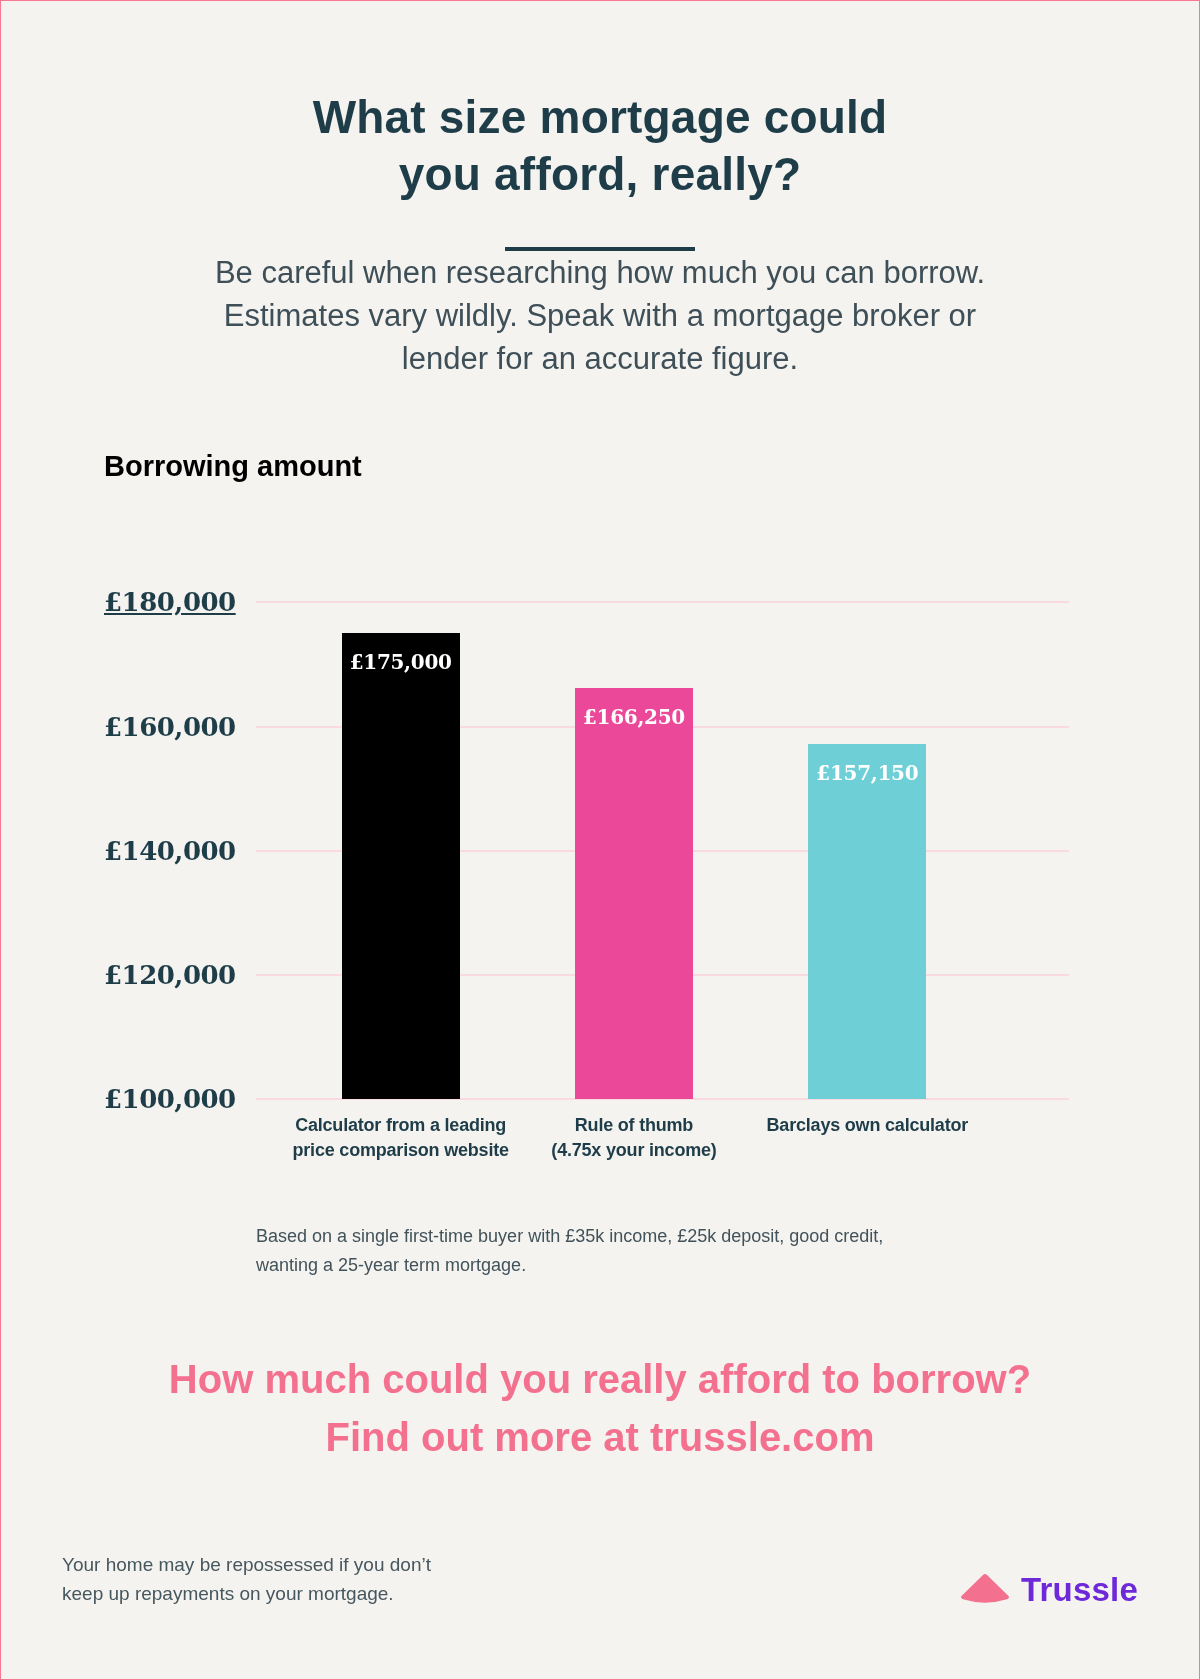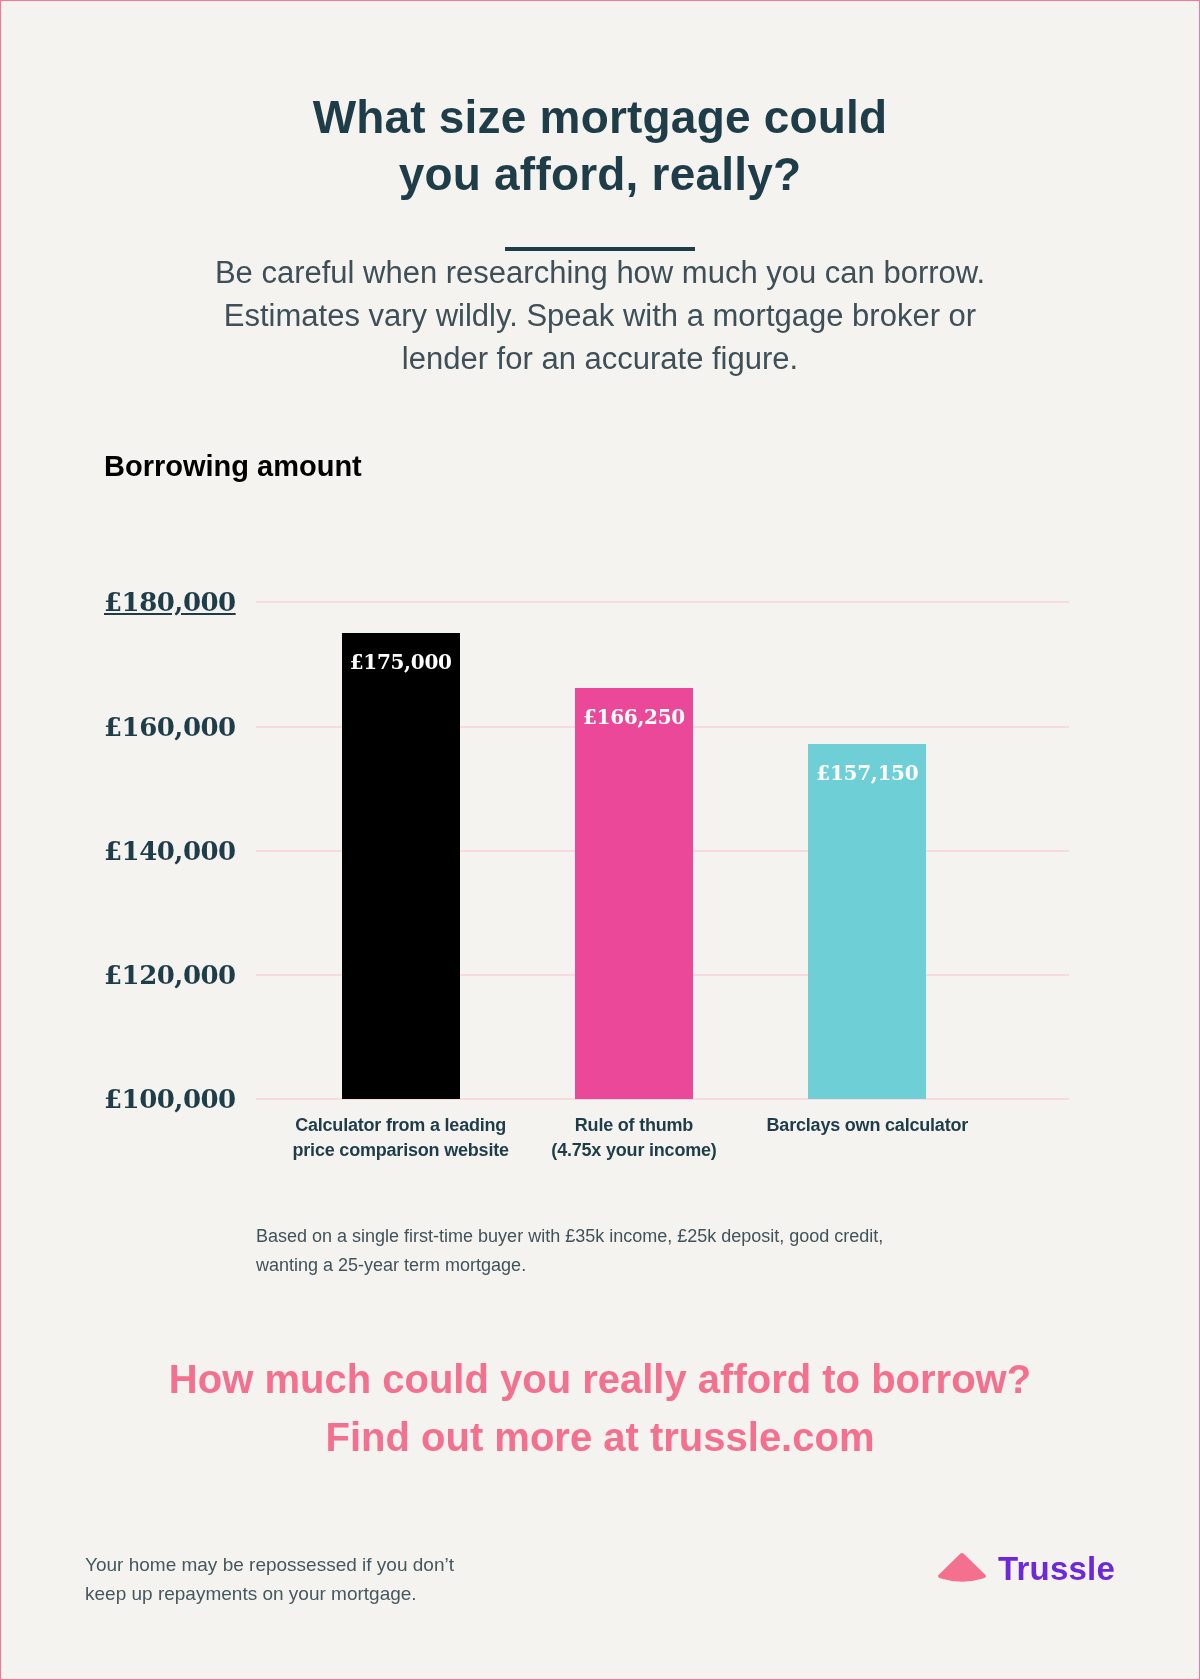--- a/index.html
+++ b/index.html
@@ -37,21 +37,21 @@
     color: #ffffff; font-family: "DejaVu Serif", serif; font-weight: bold;
     font-size: 20px; letter-spacing: -0.3px;
   }
   .x-cat {
     position: absolute; top: calc(100% + 14px); left: 50%; transform: translateX(-50%);
     width: 270px; text-align: center; font-size: 18px; font-weight: bold;
     line-height: 1.4; color: #1e3d49; letter-spacing: -0.2px;
   }
   .footnote { margin: 123px 0 0 255px; font-size: 18px; line-height: 1.6; color: #42525a; }
   .cta { margin-top: 70px; text-align: center; font-size: 40px; font-weight: bold; line-height: 1.45; color: #f4708f; }
-  .footer { margin: 84px 84px 0; display: flex; justify-content: space-between; align-items: flex-start; }
+  .footer { margin: 84px 61px 0; display: flex; justify-content: space-between; align-items: flex-end; }
   .disclaimer { font-size: 19px; line-height: 1.55; color: #47575f; font-weight: 300; }
   .logo { display: flex; align-items: center; gap: 10px; }
   .logo-text { font-size: 33px; font-weight: bold; color: #6d28d9; letter-spacing: 0.2px; }
 </style>
 </head>
 <body>
 
 <div class="frame">
   <div class="page">
 

